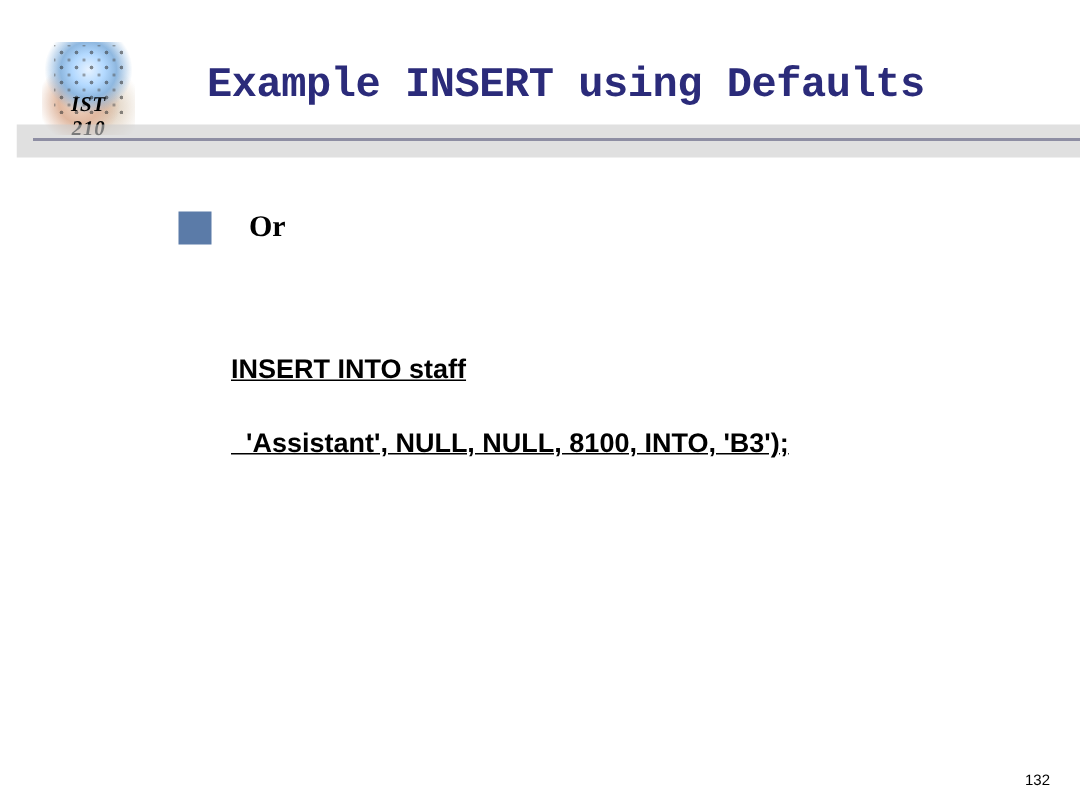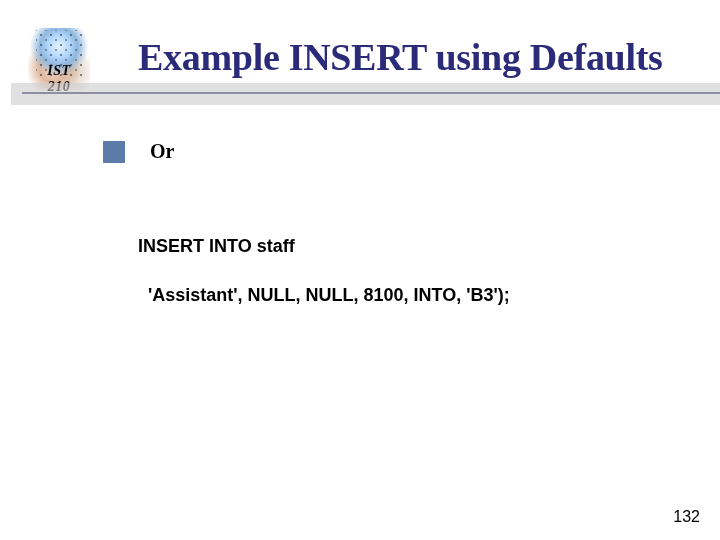--- a/index.html
+++ b/index.html
@@ -53,37 +53,38 @@
     font-family: Georgia, 'Times New Roman', serif;
     font-style: italic;
     font-weight: bold;
     font-size: 14px;
     color: #000;
     text-align: center;
     letter-spacing: 0.5px;
   }
   .title {
     margin-left: 94px;
-    font-family: Liberation Serif, serif;
+    font-family: Liberation Mono, monospace;
     font-weight: bold;
-    font-size: 38px;
+    font-size: 28px;
     color: #2b2b7a;
     letter-spacing: -0.3px;
   }
   .shadow-line {
     position: absolute;
     left: 0;
     right: 0;
     top: 72px;
     height: 3px;
     background: #cccccc;
     opacity: 0.6;
   }
   .content {
     padding: 24px 40px 0 70px;
+    margin-left: 16px;
   }
   .bullet-row {
     display: flex;
     align-items: center;
     gap: 14px;
     margin-bottom: 26px;
   }
   .bullet-icon {
     width: 10px;
     height: 10px;
@@ -97,26 +98,26 @@
     color: #000;
   }
   .code-block {
     margin-left: 24px;
     font-family: Verdana, Arial, sans-serif;
     font-weight: bold;
     font-size: 18px;
     color: #000;
     line-height: 1.5;
   }
-  .code-line { white-space: pre; }
+  .code-line { white-space: pre; text-decoration: underline; }
   .page-number {
     position: absolute;
     right: 20px;
     bottom: 14px;
-    font-size: 16px;
+    font-size: 10px;
     color: #000;
   }
 </style>
 </head>
 <body>
 
 <div class="header">
   <div class="logo-box">
     <div class="logo-bg"></div>
     <div class="logo-net"></div>

